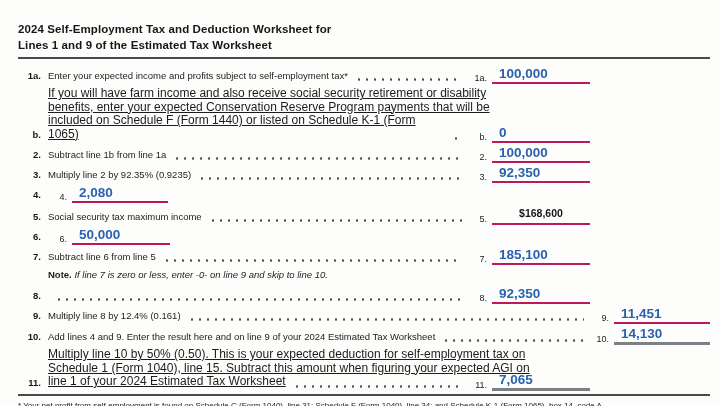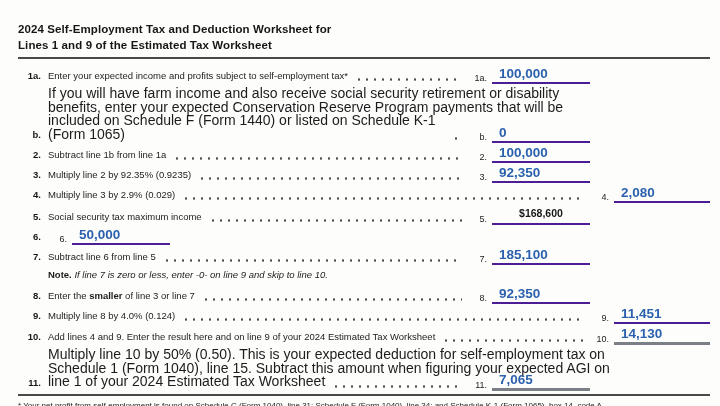--- a/index.html
+++ b/index.html
@@ -75,23 +75,24 @@
     display: flex;
     align-items: flex-end;
     font-size: 9.5px;
     line-height: 13px;
     padding-bottom: 2px;
   }
   .desc .t { white-space: nowrap; }
   .mlines {
     flex: 1 1 0;
     min-width: 0;
-    font-size: 14px;
+    font-size: 12px;
     line-height: 13.5px;
     padding-bottom: 2px;
+    text-decoration: underline;
   }
   .mlines .dl { white-space: nowrap; }
   .mlines .lastline { display: flex; align-items: flex-end; }
   .dots {
     flex: 1 1 auto;
     min-width: 10px;
     height: 4px;
     margin: 0 6px 1px 7px;
     background-image: radial-gradient(circle, #4d4d4d 1px, rgba(0,0,0,0) 1.3px);
     background-size: 8px 3px;
@@ -105,21 +106,21 @@
   .spacer { flex: 0 0 120px; }
   .alabel {
     flex: 0 0 24px;
     text-align: right;
     font-size: 9px;
     color: #222;
     padding: 0 5px 1px 0;
   }
   .aval {
     flex: 1 1 auto;
-    border-bottom: 2px solid #4c1d95;
+    border-bottom: 2px solid #be185d;
     color: #2b61ae;
     font-weight: 700;
     font-size: 13.5px;
     line-height: 14px;
     padding: 0 2px 1px 7px;
     white-space: nowrap;
   }
   .aval.black {
     color: #171717;
     font-size: 10.5px;
@@ -204,24 +205,20 @@
     </div>
     <div class="amt">
       <span class="alabel">3.</span>
       <span class="aval">92,350</span>
     </div>
     <span class="spacer"></span>
   </div>
 
   <div class="row">
     <span class="lnum">4.</span>
-    <div class="desc">
-      <span class="t">Multiply line 3 by 2.9% (0.029)</span>
-      <span class="dots"></span>
-    </div>
     <div class="amt-right">
       <span class="alabel">4.</span>
       <span class="aval">2,080</span>
     </div>
   </div>
 
   <div class="row">
     <span class="lnum">5.</span>
     <div class="desc">
       <span class="t">Social security tax maximum income</span>
@@ -262,34 +259,33 @@
       <span class="t">
         <span class="note-label">Note.</span>
         <span class="note-text">If line 7 is zero or less, enter -0- on line 9 and skip to line 10.</span>
       </span>
     </div>
   </div>
 
   <div class="row">
     <span class="lnum">8.</span>
     <div class="desc">
-      <span class="t"><span>Enter the </span><b>smaller</b><span> of line 3 or line 7</span></span>
       <span class="dots"></span>
     </div>
     <div class="amt">
       <span class="alabel">8.</span>
       <span class="aval">92,350</span>
     </div>
     <span class="spacer"></span>
   </div>
 
   <div class="row">
     <span class="lnum">9.</span>
     <div class="desc">
-      <span class="t">Multiply line 8 by 4.0% (0.124)</span>
+      <span class="t">Multiply line 8 by 12.4% (0.161)</span>
       <span class="dots"></span>
     </div>
     <div class="amt-right">
       <span class="alabel">9.</span>
       <span class="aval">11,451</span>
     </div>
   </div>
 
   <div class="row">
     <span class="lnum">10.</span>

